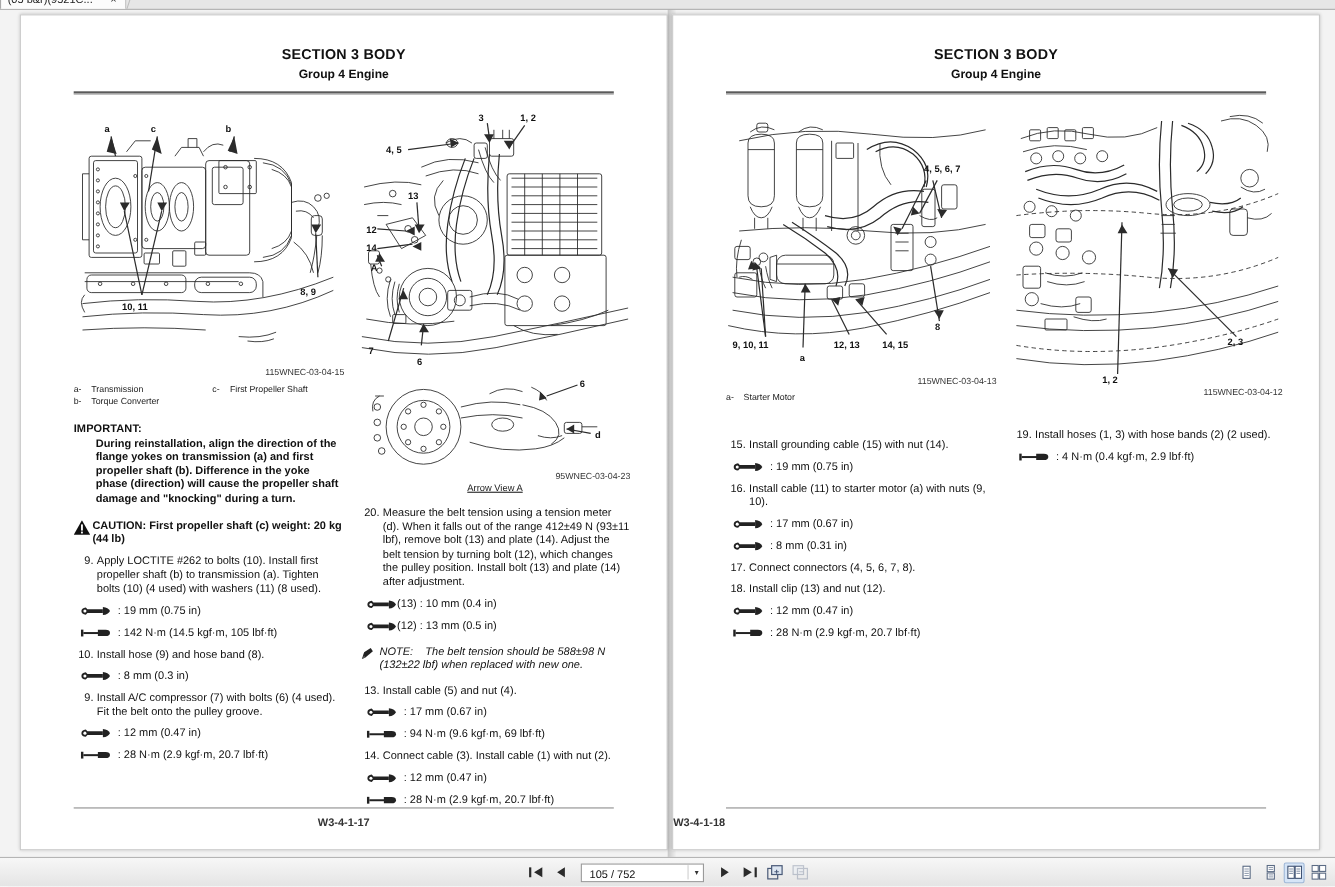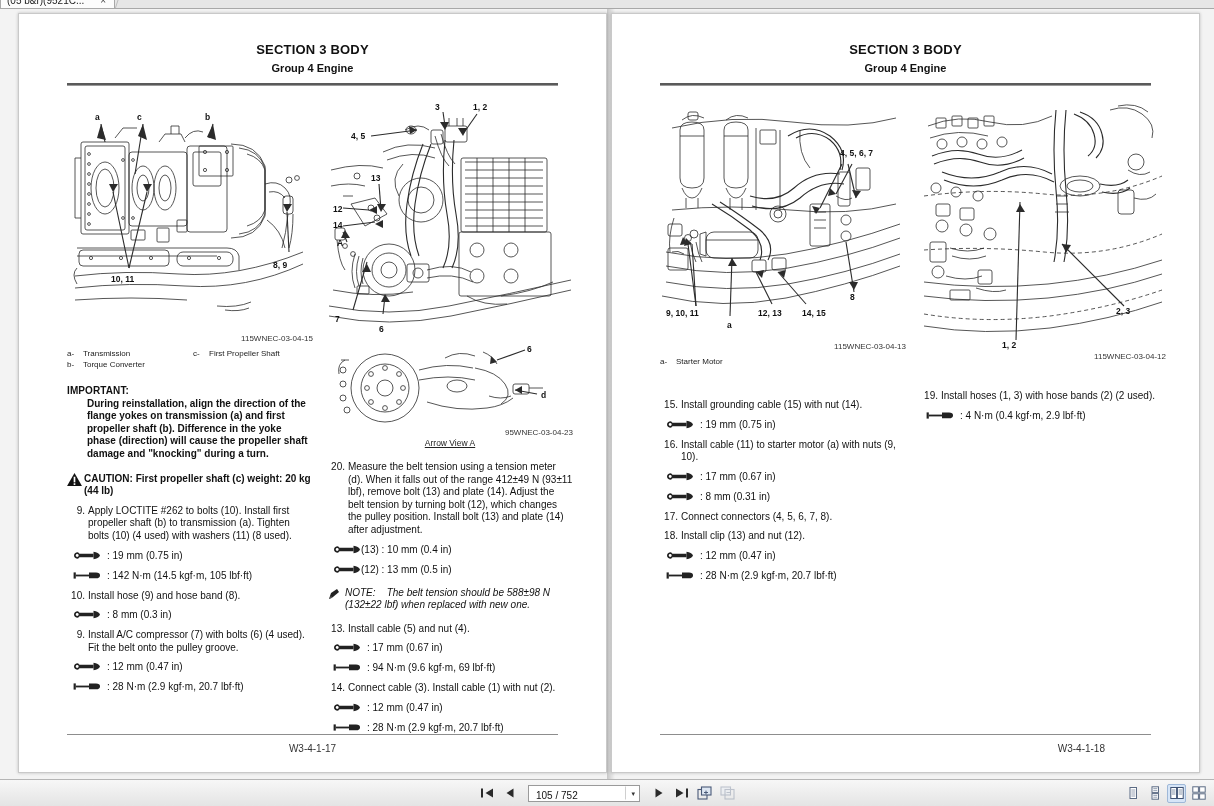--- a/index.html
+++ b/index.html
@@ -57,21 +57,21 @@
   .rule {
     margin: 9px 48px 0 48px; height: 3px;
     border-top: 2px solid #5a5a5a; border-bottom: 1px solid #9a9a9a;
   }
   .rule-foot {
     margin: 0 48px; height: 2px; border-top: 1px solid #8d8d8d;
   }
   .pg-foot {
     position: absolute; left: 0; right: 0; bottom: 18px;
   }
-  .pg-foot .num { text-align: center; font-size: 10px; color: #333; padding-top: 7px; }
+  .pg-foot .num { text-align: center; font-size: 10px; color: #333; padding-top: 7px; font-weight: bold; }
 
   
   .cols { position: absolute; left: 0; right: 0; top: 86px; bottom: 46px; }
   .col { position: absolute; top: 0; bottom: 0; }
   .col-a { left: 48px;  width: 246px; }
   .col-b { left: 308px; width: 246px; }
 
   
   .fig { position: relative; }
   .fig svg { display: block; }
@@ -863,21 +863,21 @@
                 <path d="M16 1.6 h7 q4 0 4 2.8 q0 2.8 -4 2.8 h-7 z" fill="#222"></path>
               </svg>
               <span class="tx">: 4 N·m (0.4 kgf·m, 2.9 lbf·ft)</span>
             </div>
           </div>
         </div>
       </div>
 
       <div class="pg-foot">
         <div class="rule-foot"></div>
-        <div class="num" style="text-align:right; padding-right:94px">W3-4-1-18</div>
+        <div class="num" style="text-align:left; padding-right:64px">W3-4-1-18</div>
       </div>
     </div>
   </div>
 
   <div class="toolbar">
     <div class="tb-center">
 
       <div class="tbtn">
         <svg width="14" height="12" viewBox="0 0 14 12">
           <rect x="1" y="1.5" width="2" height="9" fill="#2a2a2a"></rect>

